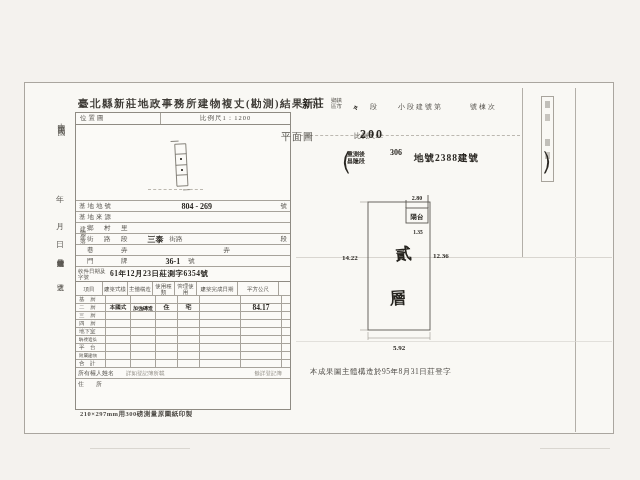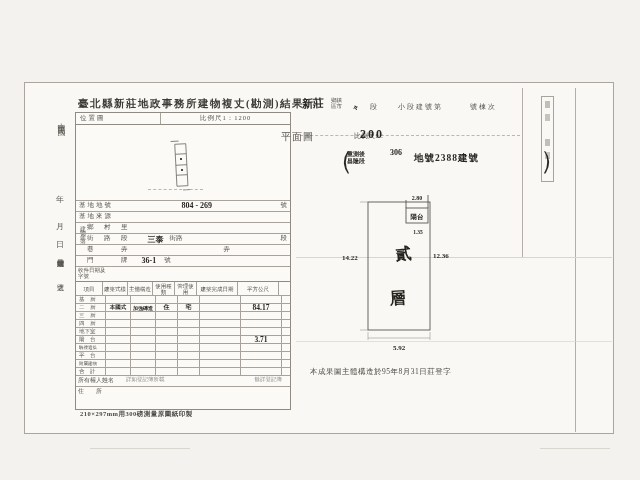--- a/index.html
+++ b/index.html
@@ -6,21 +6,21 @@
   #page{position:relative;width:640px;height:480px;background:#f4f2ee;overflow:hidden;
         font-family:"Liberation Serif","DejaVu Serif",serif;color:#55524c;}
   .ab{position:absolute;}
   .t{color:#55524c;}
   .h{color:#2a2722;font-weight:700;}
   .faint{color:#908c84;}
   .vcol{display:flex;flex-direction:column;align-items:center;}
   .vtxt{writing-mode:vertical-rl;text-orientation:upright;}
   #outerbox{left:24px;top:82px;width:588px;height:350px;border:1px solid #aaa69f;background:#f9f8f4;}
   #formbox{left:75px;top:112px;width:214px;height:296px;border:1px solid #8f8b83;background:#fbfaf7;}
-  .frow{position:relative;display:flex;align-items:flex-start;border-top:1px solid #a7a39b;height:10px;font-size:6.5px;}
+  .frow{position:relative;display:flex;align-items:center;border-top:1px solid #a7a39b;height:10px;font-size:6.5px;}
   .frow .lab{padding-left:3px;letter-spacing:2px;white-space:nowrap;}
   .trow{display:flex;border-top:1px solid #a7a39b;height:7px;align-items:center;font-size:5.5px;}
   .tc{border-left:1px solid #a7a39b;height:100%;display:flex;align-items:center;justify-content:center;overflow:hidden;}
   .thead{display:flex;border-top:1px solid #8f8b83;height:13px;font-size:5.5px;line-height:6px;text-align:center;}
   .w-lab{width:26px;} .w-c1{width:24px;} .w-c2{width:24px;} .w-c3{width:21px;} .w-c4{width:21px;}
   .w-c5{width:40px;} .w-ar{width:40px;} .w-end{flex:1;}
   .dash{border-top:1px dashed #bcb8b0;height:0;}
   .line{background:#b3afa8;}
   .fold{background:#d9d6d0;}
   svg text{font-family:"Liberation Serif","DejaVu Serif",serif;}
@@ -100,25 +100,26 @@
       <span class="h" style="margin-left:18px;font-size:8px;">三泰</span>
       <span style="margin-left:6px;">街路</span>
       <span style="margin-left:auto;padding-right:3px;">段</span>
     </div>
     <div class="frow">
       <span class="lab" style="padding-left:11px;">巷　　　弄</span>
       <span style="margin-left:auto;margin-right:60px;">弄</span>
     </div>
     <div class="frow">
       <span class="lab" style="padding-left:11px;">門　　　牌</span>
-      <span class="h" style="margin-left:12px;font-size:8px;">36-1</span>
+      <span class="h" style="margin-left:36px;font-size:8px;">36-1</span>
       <span style="margin-left:8px;">號</span>
     </div>
     <div class="frow" style="height:14px;">
       <span style="width:32px;padding-left:2px;font-size:5.5px;line-height:6px;">收件日期及字號</span>
+      <span class="h" style="flex:1;font-size:7.5px;letter-spacing:.5px;">61年12月23日莊測字6354號</span>
     </div>
 
     <div class="thead">
       <div class="tc w-lab" style="border-left:none;">項目</div>
       <div class="tc w-c1">建築式樣</div>
       <div class="tc w-c2">主體構造</div>
       <div class="tc w-c3">使用種類</div>
       <div class="tc w-c4">管理使用</div>
       <div class="tc w-c5">建築完成日期</div>
       <div class="tc w-ar">平方公尺</div>
@@ -166,30 +167,20 @@
         <span class="tc w-end"></span>
     </div>
     <div class="trow">
       <span class="lab w-lab" style="padding-left:3px;letter-spacing:0;">地下室</span>
       <span class="tc w-c1"></span>
         <span class="tc w-c2"></span>
         <span class="tc w-c3"></span>
         <span class="tc w-c4"></span>
         <span class="tc w-c5"></span>
       <span class="tc w-ar"></span>
-        <span class="tc w-end"></span>
-    </div>
-    <div class="trow">
-      <span class="lab w-lab" style="padding-left:3px;">陽　台</span>
-      <span class="tc w-c1"></span>
-        <span class="tc w-c2"></span>
-        <span class="tc w-c3"></span>
-        <span class="tc w-c4"></span>
-        <span class="tc w-c5"></span>
-      <span class="tc w-ar h" style="font-size:7.5px;">3.71</span>
         <span class="tc w-end"></span>
     </div>
     <div class="trow">
       <span class="lab w-lab" style="padding-left:3px;font-size:4.5px;letter-spacing:0;">騎樓遮簷</span>
       <span class="tc w-c1"></span>
         <span class="tc w-c2"></span>
         <span class="tc w-c3"></span>
         <span class="tc w-c4"></span>
         <span class="tc w-c5"></span>
       <span class="tc w-ar"></span>

